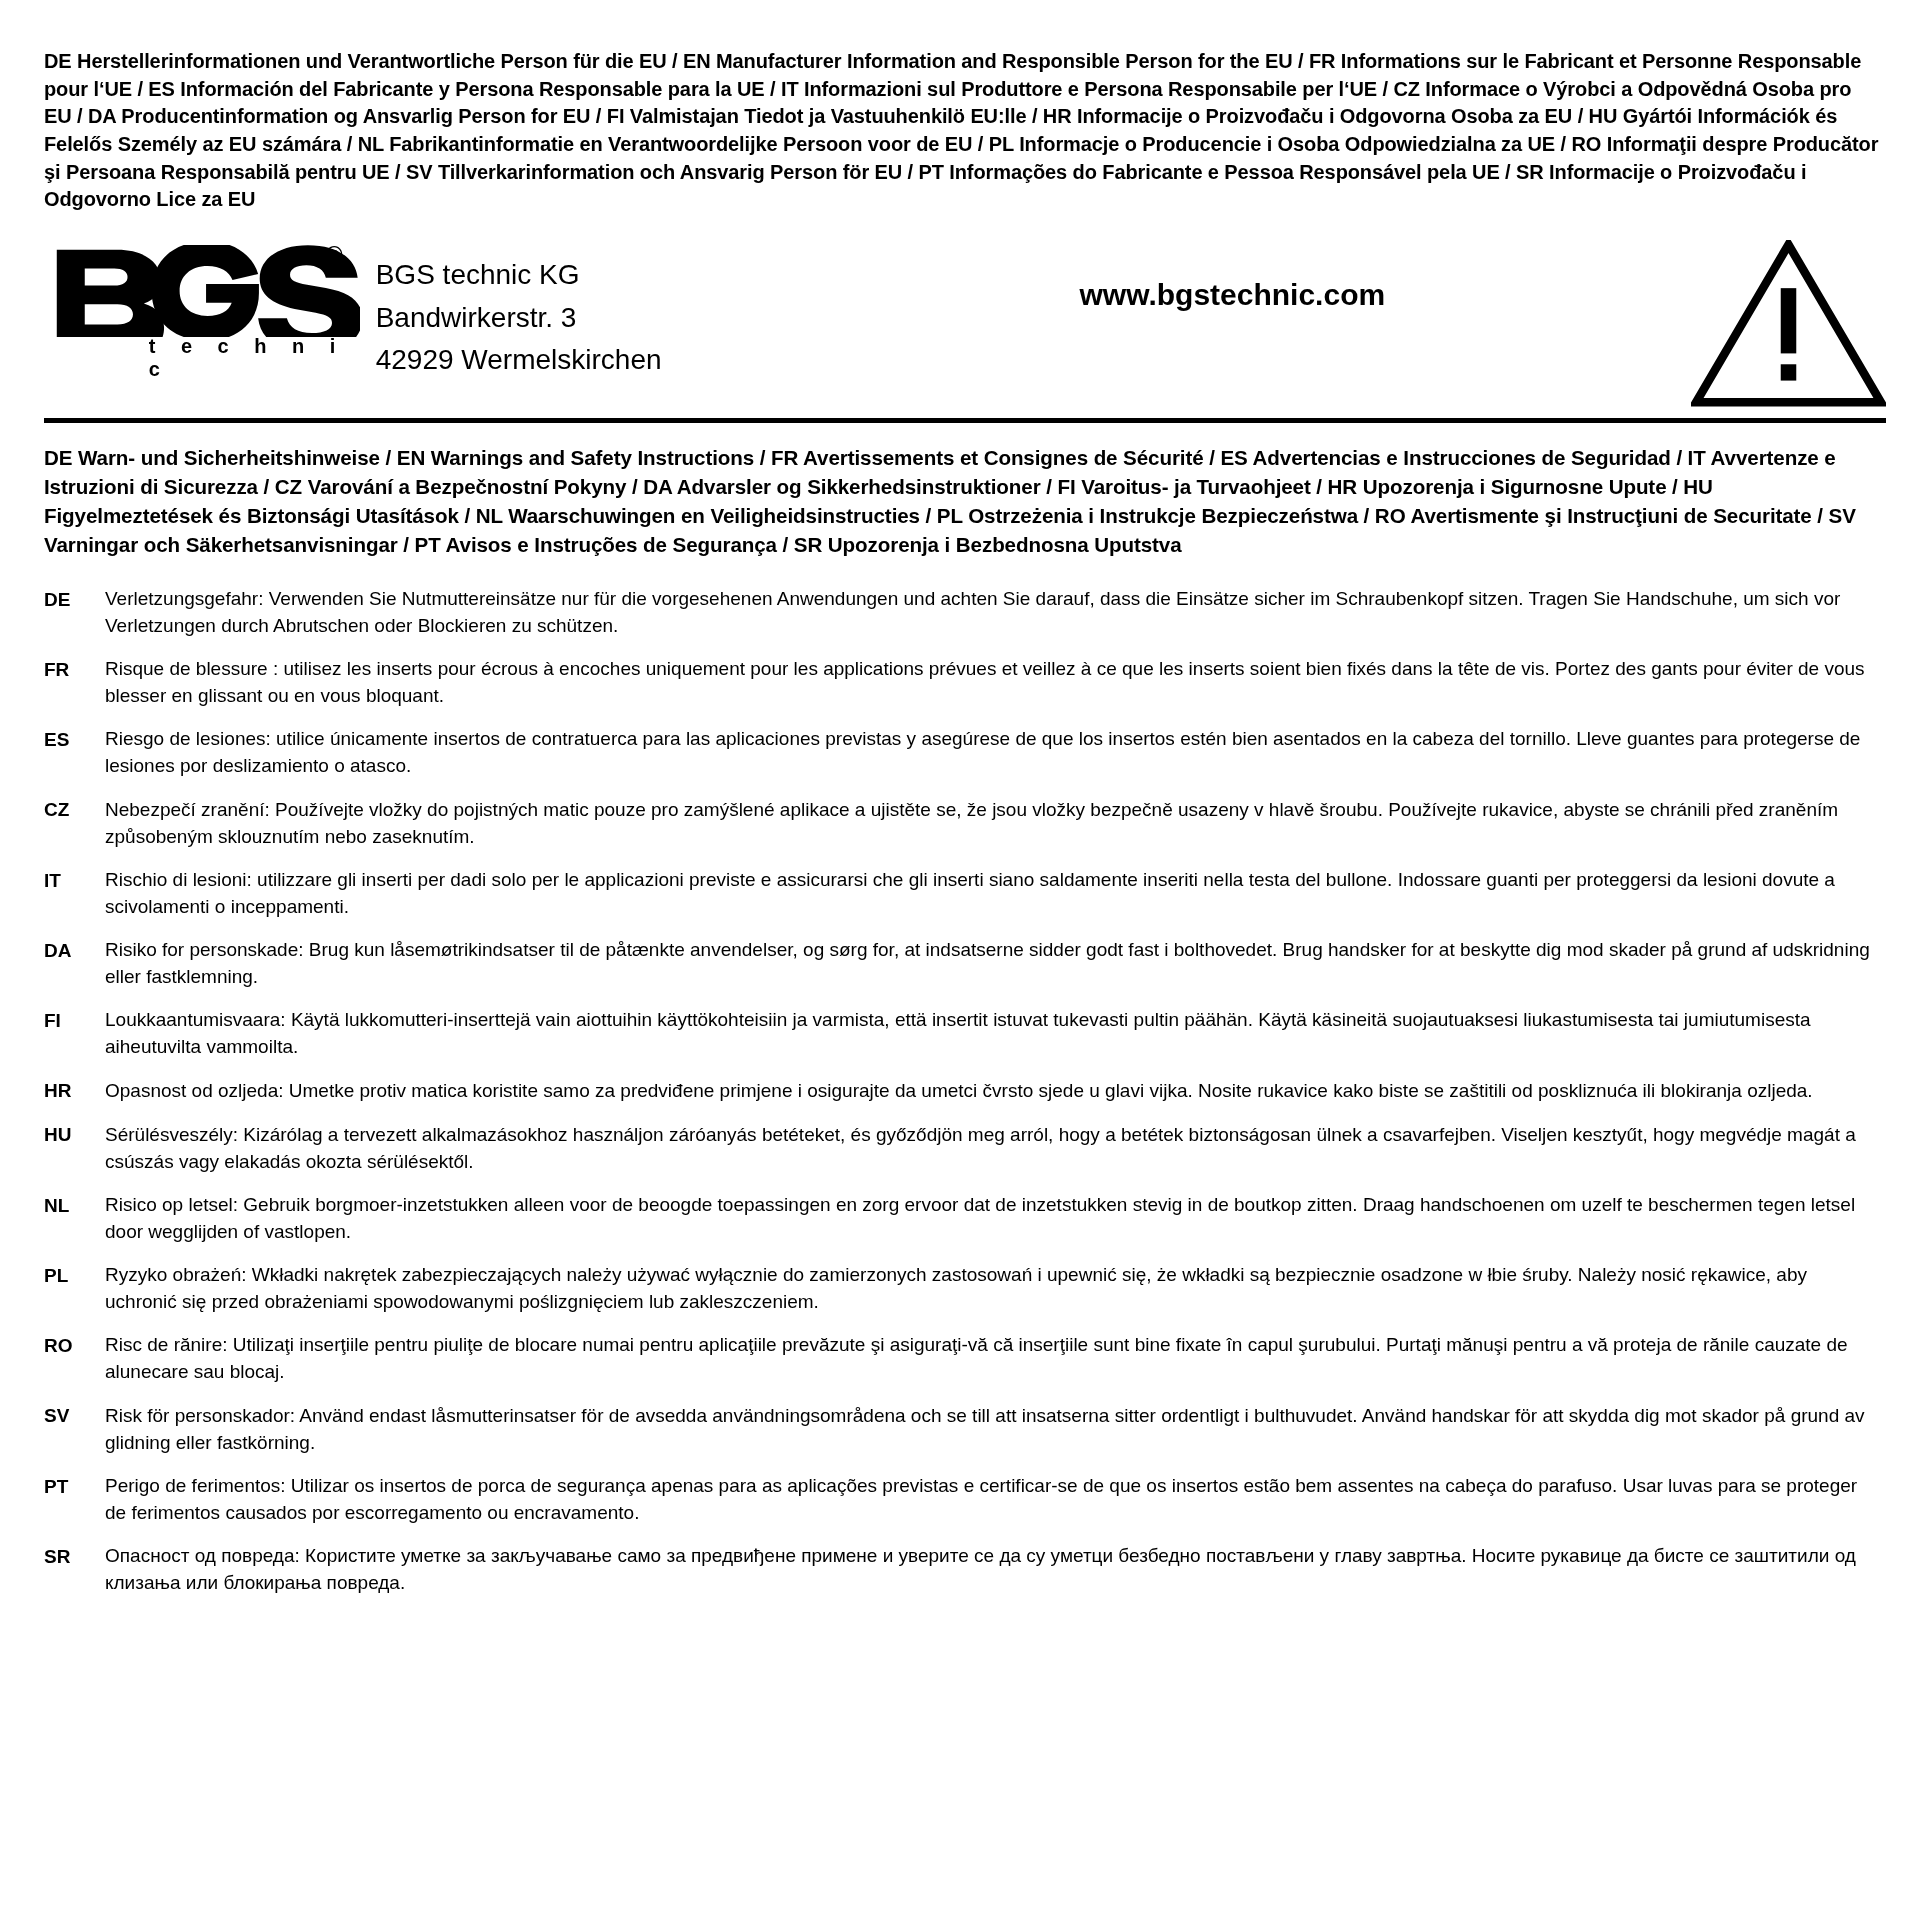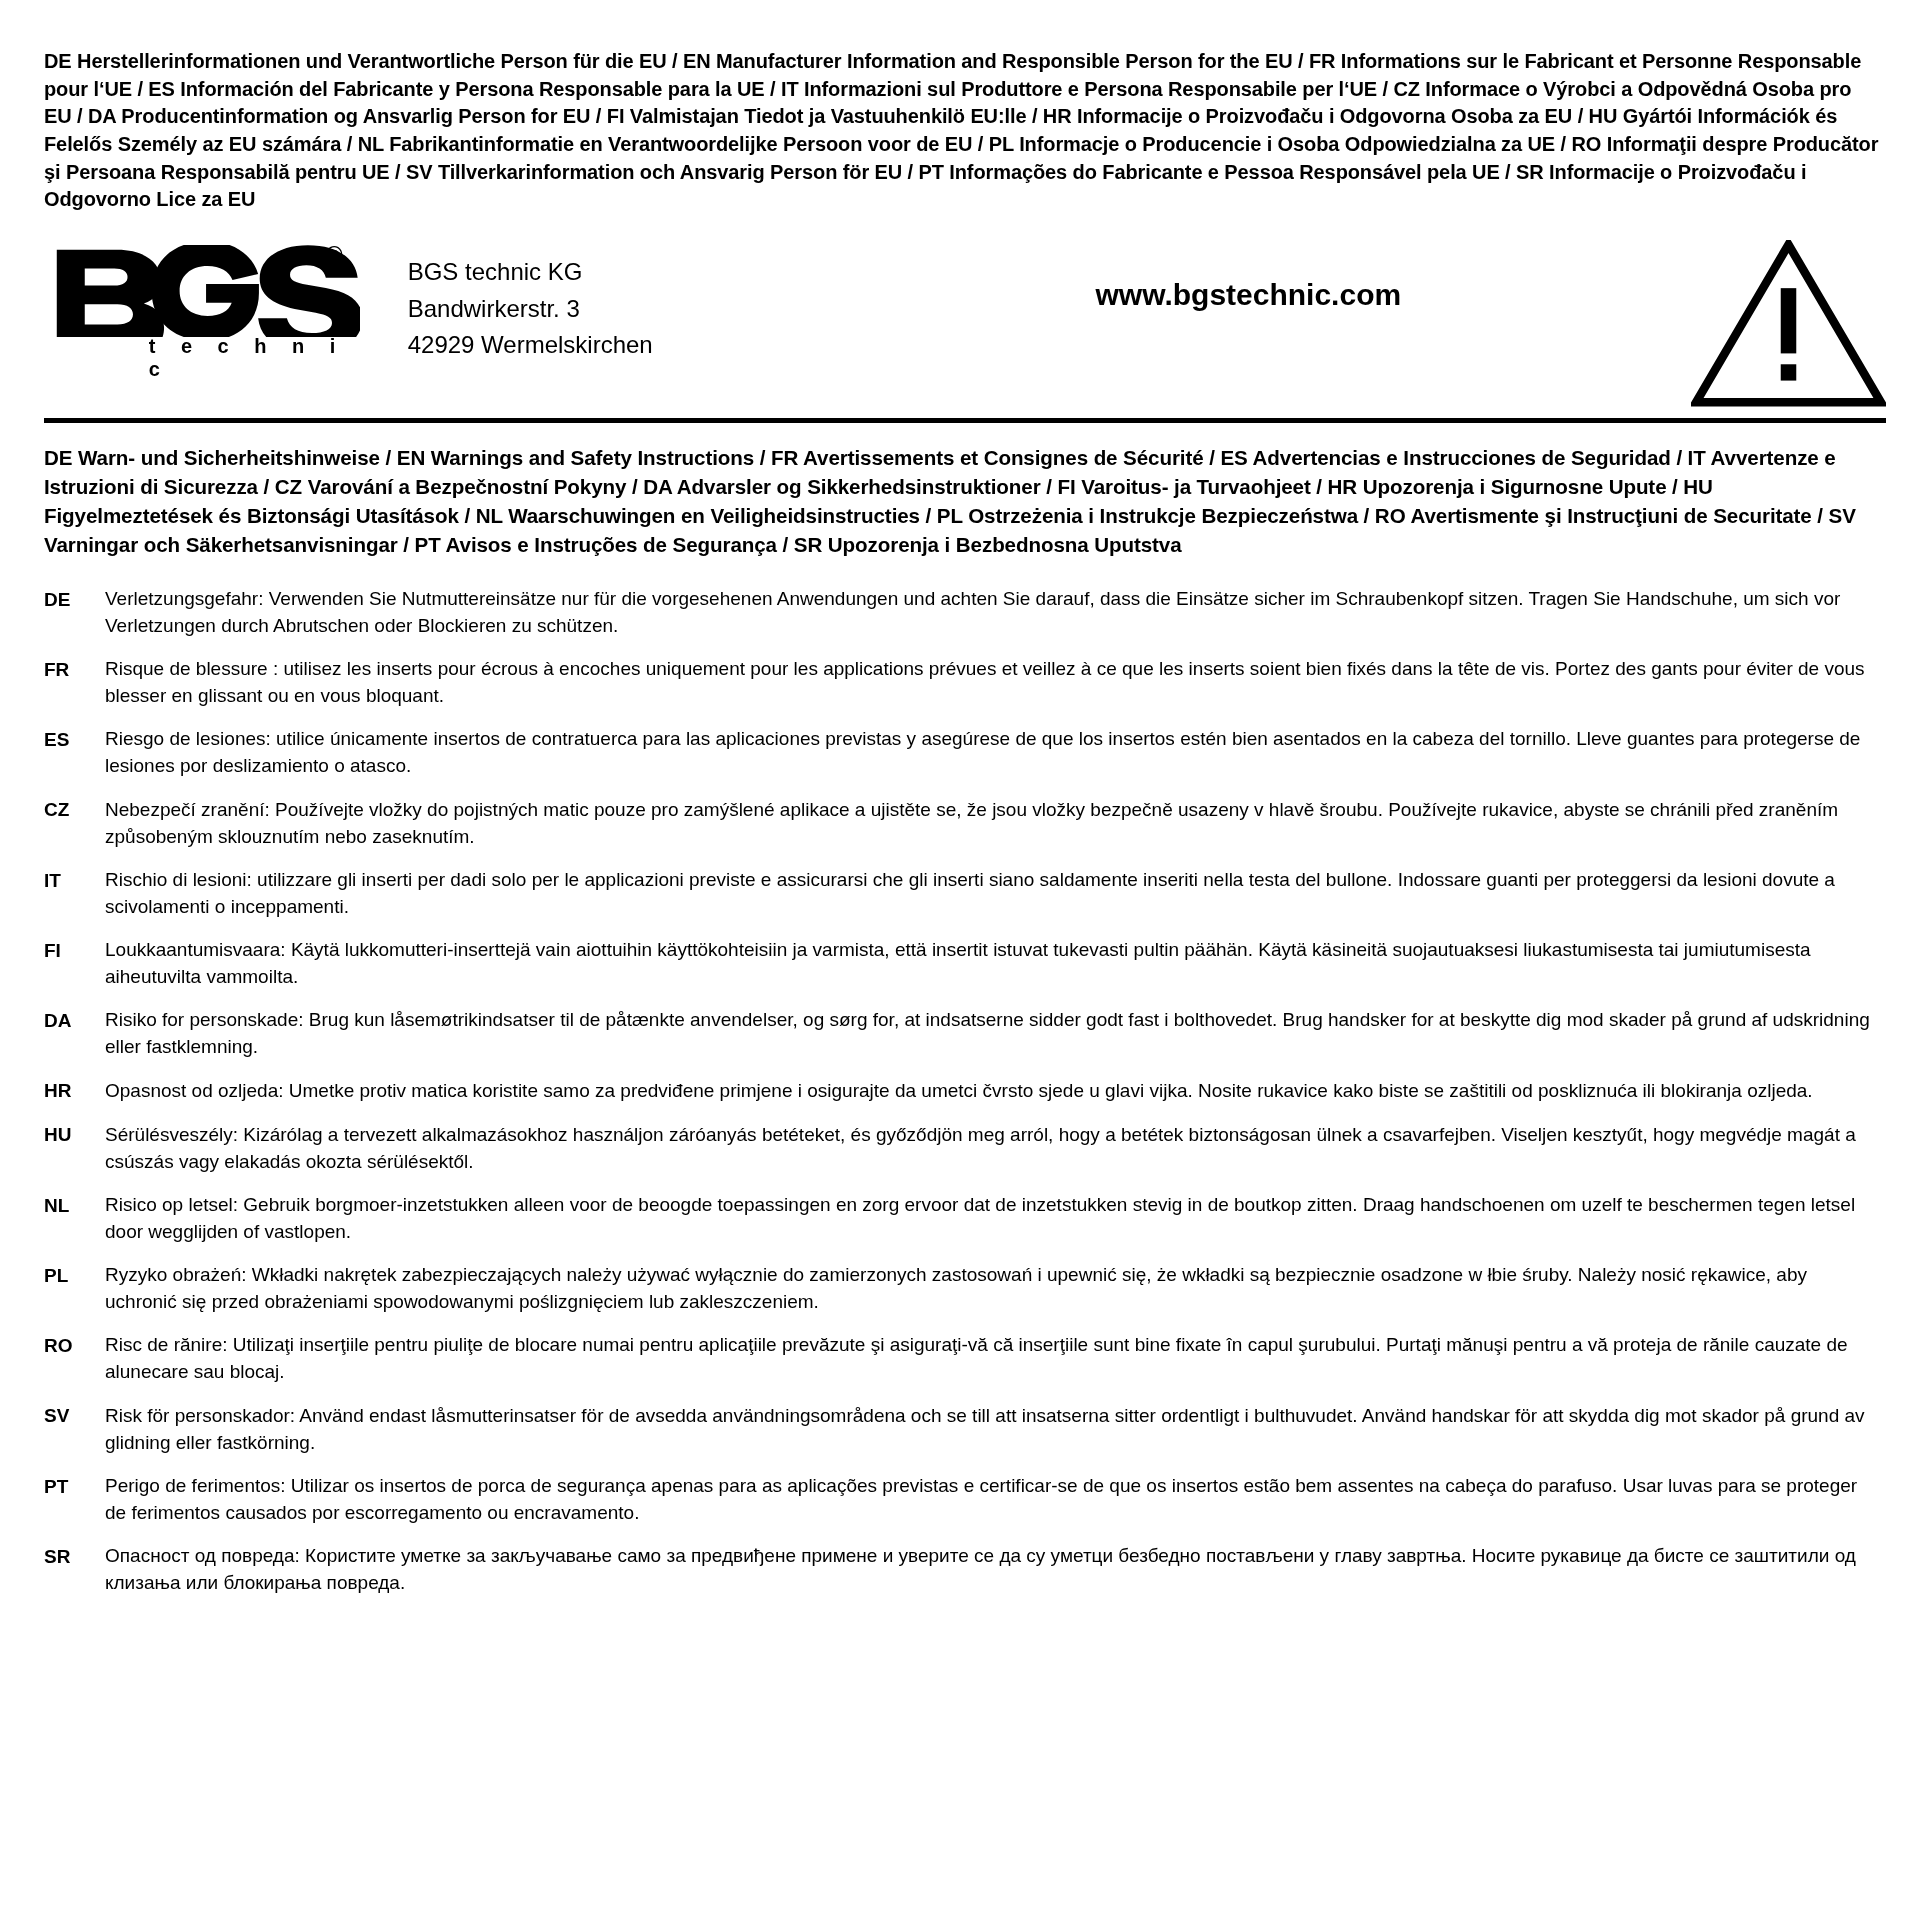--- a/index.html
+++ b/index.html
@@ -61,23 +61,22 @@
     font-size: 20px;
     font-weight: bold;
     letter-spacing: 10px;
     margin-top: -4.7px;
     padding-left: 100px;
   }
 
   .addr-col {
     flex: 0 0 405px;
     padding-top: 20px;
-    font-size: 24px;
+    font-size: 28px;
     line-height: 1.52;
-    margin-left: 32px;
   }
   .contact-col {
     flex: 0 0 366px;
     padding-top: 20px;
     font-size: 24px;
     line-height: 1.52;
   }
   .web-col {
     flex: 1 1 auto;
     padding-top: 44px;
@@ -198,30 +197,30 @@
       <div class="code">CZ</div>
       <div class="text">Nebezpečí zranění: Používejte vložky do pojistných matic pouze pro zamýšlené aplikace a ujistěte se, že jsou vložky bezpečně usazeny v hlavě šroubu. Používejte rukavice, abyste se chránili před zraněním způsobeným sklouznutím nebo zaseknutím.</div>
     </div>
 
     <div class="row">
       <div class="code">IT</div>
       <div class="text">Rischio di lesioni: utilizzare gli inserti per dadi solo per le applicazioni previste e assicurarsi che gli inserti siano saldamente inseriti nella testa del bullone. Indossare guanti per proteggersi da lesioni dovute a scivolamenti o inceppamenti.</div>
     </div>
 
     <div class="row">
+      <div class="code">DA</div>
+      <div class="text">Risiko for personskade: Brug kun låsemøtrikindsatser til de påtænkte anvendelser, og sørg for, at indsatserne sidder godt fast i bolthovedet. Brug handsker for at beskytte dig mod skader på grund af udskridning eller fastklemning.</div>
+    </div>
+
+    <div class="row">
       <div class="code">FI</div>
       <div class="text">Loukkaantumisvaara: Käytä lukkomutteri-inserttejä vain aiottuihin käyttökohteisiin ja varmista, että insertit istuvat tukevasti pultin päähän. Käytä käsineitä suojautuaksesi liukastumisesta tai jumiutumisesta aiheutuvilta vammoilta.</div>
     </div>
 
     <div class="row">
-      <div class="code">DA</div>
-      <div class="text">Risiko for personskade: Brug kun låsemøtrikindsatser til de påtænkte anvendelser, og sørg for, at indsatserne sidder godt fast i bolthovedet. Brug handsker for at beskytte dig mod skader på grund af udskridning eller fastklemning.</div>
-    </div>
-
-    <div class="row">
       <div class="code">HR</div>
       <div class="text">Opasnost od ozljeda: Umetke protiv matica koristite samo za predviđene primjene i osigurajte da umetci čvrsto sjede u glavi vijka. Nosite rukavice kako biste se zaštitili od poskliznuća ili blokiranja ozljeda.</div>
     </div>
 
     <div class="row">
       <div class="code">HU</div>
       <div class="text">Sérülésveszély: Kizárólag a tervezett alkalmazásokhoz használjon záróanyás betéteket, és győződjön meg arról, hogy a betétek biztonságosan ülnek a csavarfejben. Viseljen kesztyűt, hogy megvédje magát a csúszás vagy elakadás okozta sérülésektől.</div>
     </div>
 
     <div class="row">

